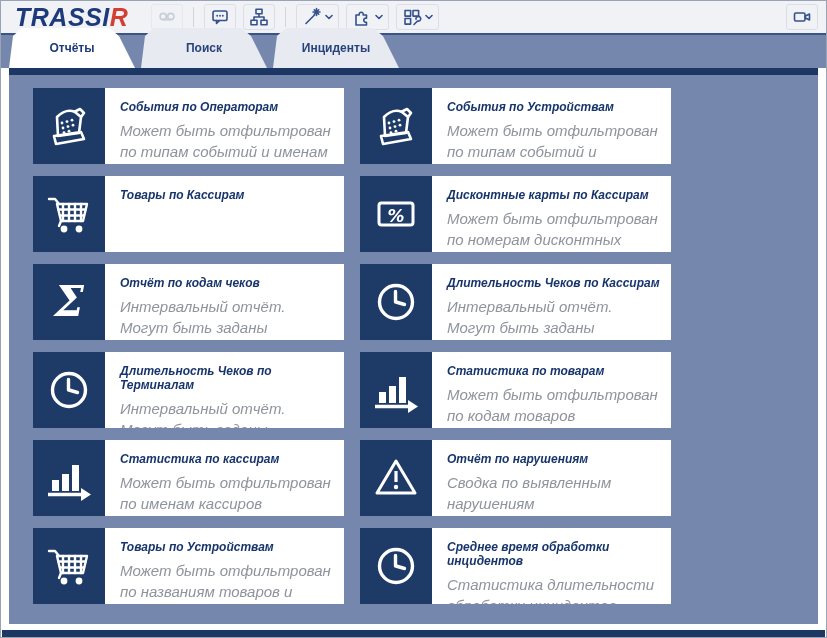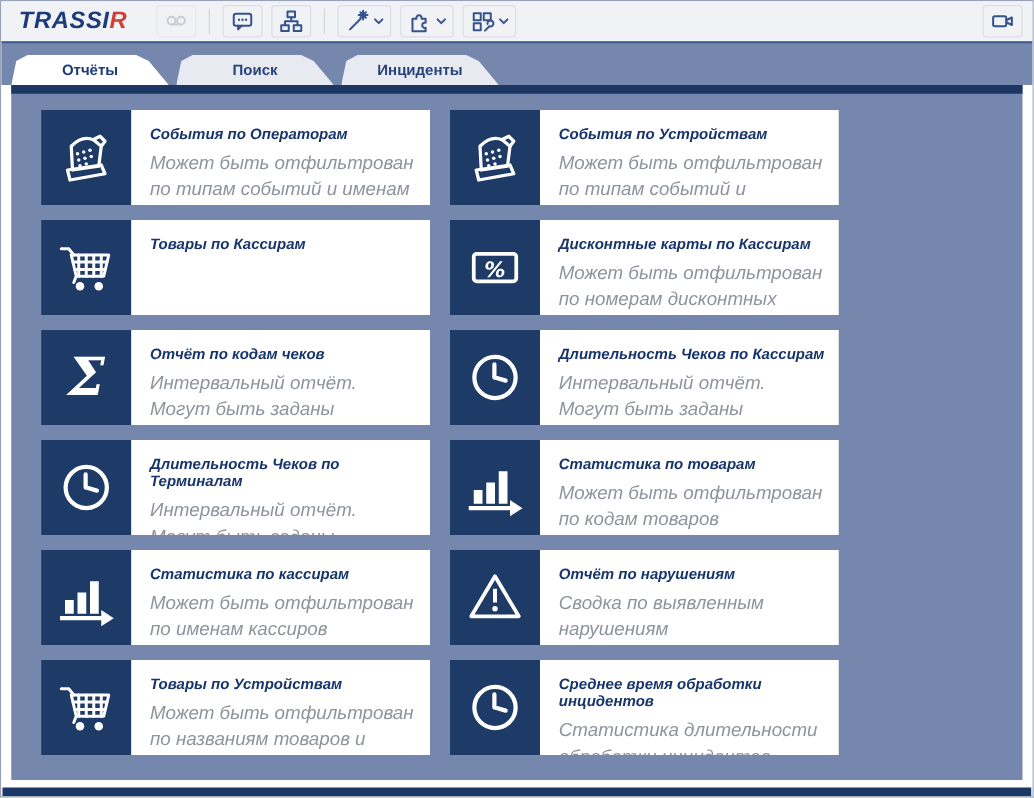--- a/index.html
+++ b/index.html
@@ -9,40 +9,40 @@
     font-family:"Liberation Sans",sans-serif;
     border:1px solid #9aa3b5;background:#fff;
     display:flex;flex-direction:column;overflow:hidden;
   }
   
   .toolbar{
     height:34px;flex:0 0 34px;background:#f1f2f6;
     border-bottom:2px solid #3a5488;
     display:flex;align-items:center;padding:0 8px 0 14px;gap:7px;
   }
-  .logo{font-style:italic;font-weight:bold;font-size:19px;letter-spacing:.5px;
+  .logo{font-style:italic;font-weight:bold;font-size:25px;letter-spacing:.5px;
     color:#1d3a7a;margin-right:16px;user-select:none;}
   .logo .accent{color:#d43f34;}
   .tb-btn{
     height:26px;min-width:30px;padding:0 5px;border:1px solid #dbdee6;border-radius:3px;
     background:transparent;display:flex;align-items:center;justify-content:center;gap:3px;
   }
   .tb-btn svg{stroke:#35528d;fill:none;stroke-width:1.6;stroke-linecap:round;stroke-linejoin:round;}
   .tb-btn svg .fdot{fill:#35528d;stroke:none;}
   .tb-btn.disabled{border-color:#e6e8ee;}
   .tb-btn.disabled svg{stroke:#c9cdd8;}
   .tb-sep{width:1px;height:20px;background:#d2d5dd;margin:0 3px;}
   .tb-right{margin-left:auto;}
   
   .tabband{
     height:33px;flex:0 0 33px;background:#7587ad;
     display:flex;align-items:flex-end;padding-left:8px;
   }
   .tab{
-    height:24px;width:126px;margin-right:6px;
+    height:40px;width:126px;margin-right:6px;
     display:flex;align-items:center;justify-content:center;
     font-size:12px;font-weight:bold;color:#28437c;
     clip-path:polygon(0% 100%,4px 20%,13px 0%,calc(100% - 26px) 0%,calc(100% - 16px) 20%,100% 100%);
     background:#e7eaf1;
   }
   .tab.active{background:#ffffff;color:#1d3a7a;}
   
   .mainwrap{flex:1 1 auto;background:#ffffff;padding:0 8px 6px 8px;display:flex;flex-direction:column;}
   .panel{
     flex:1 1 auto;background:#7587ad;border-top:7px solid #1d3765;

